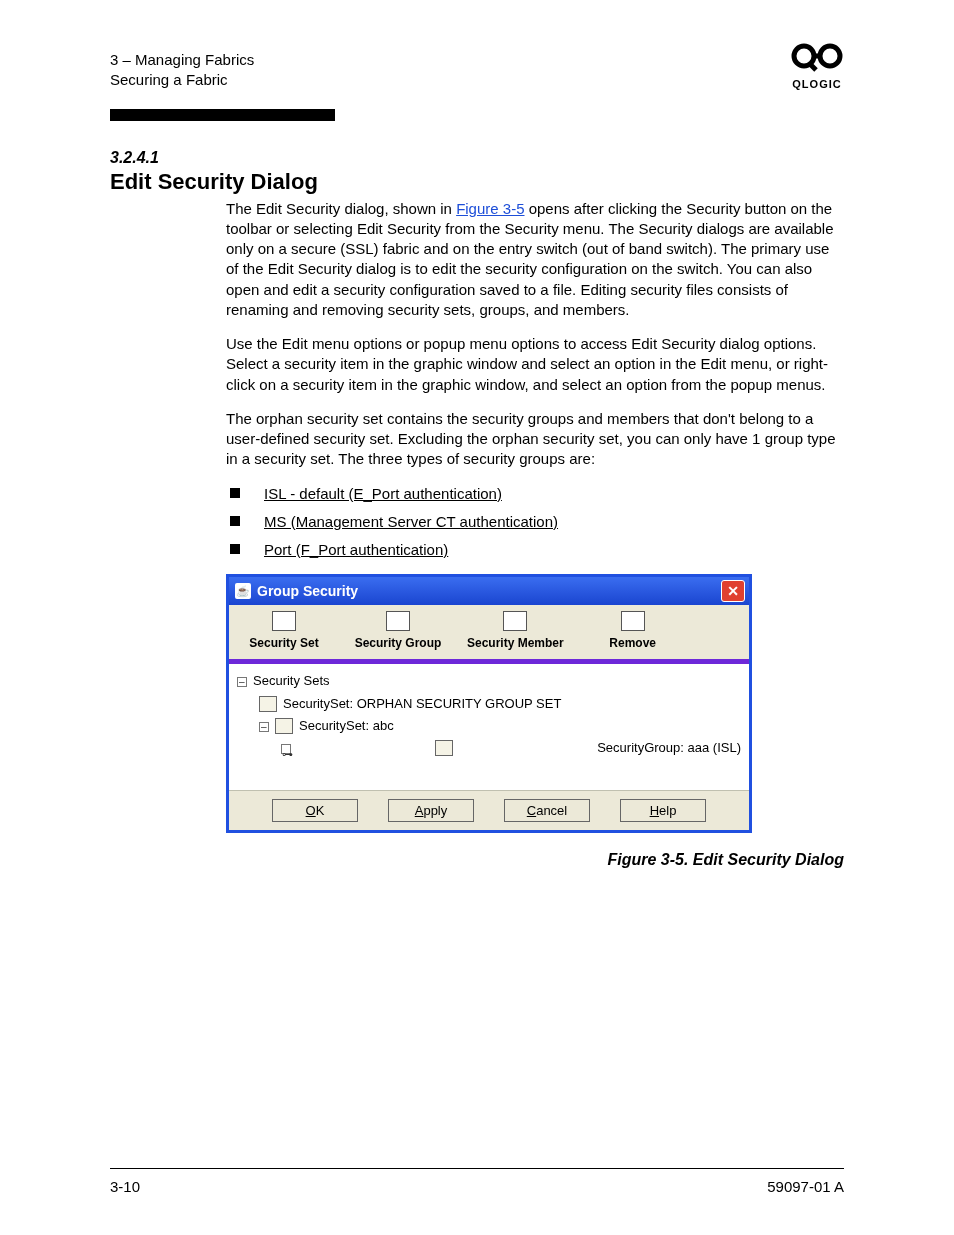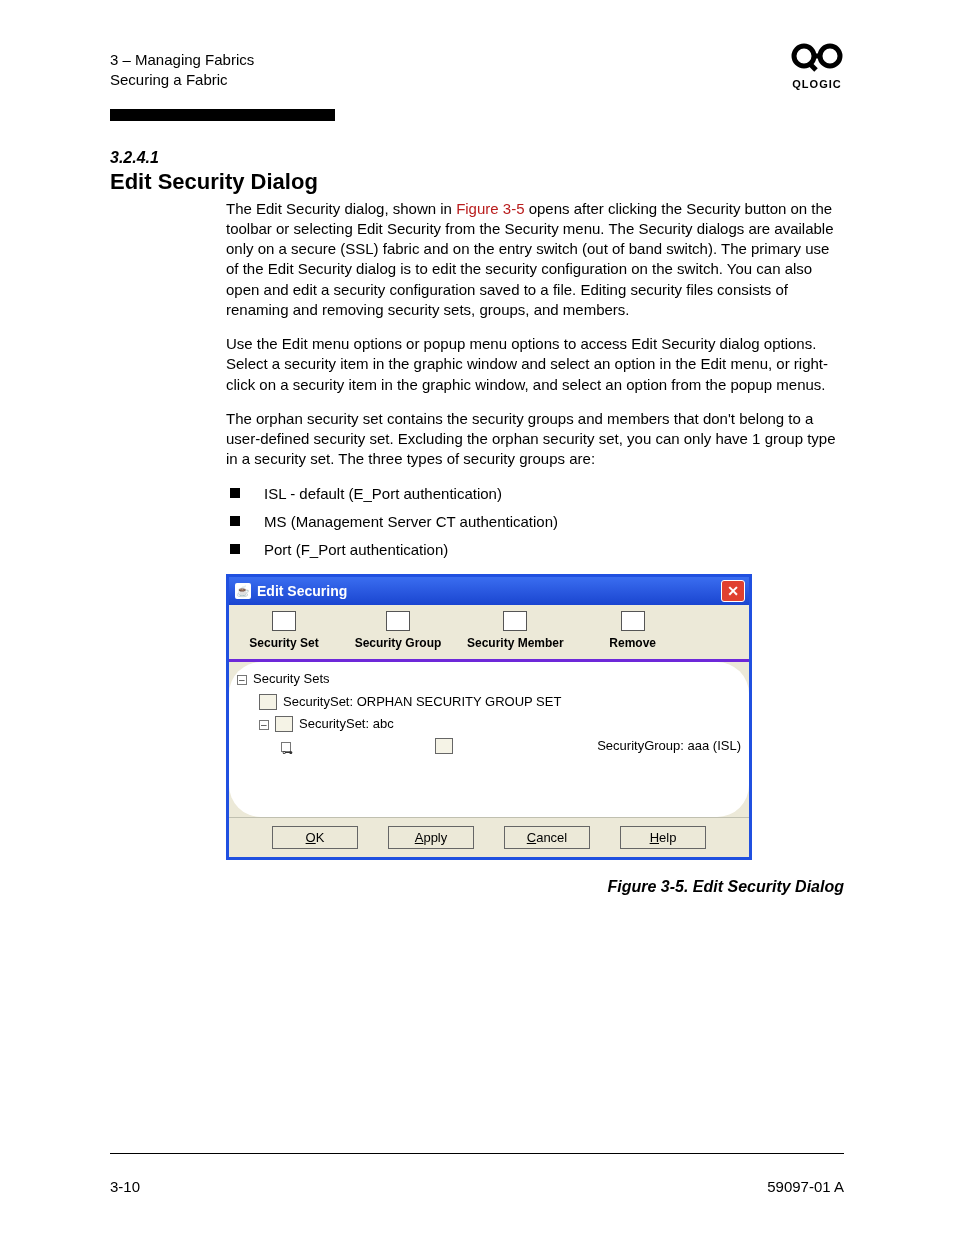--- a/index.html
+++ b/index.html
@@ -53,25 +53,26 @@
     font-size: 22px;
     margin-top: 2px;
   }
   .body-text {
     margin-left: 116px;
     font-size: 15px;
     line-height: 1.35;
     margin-top: 4px;
   }
   .body-text p { margin: 0 0 14px 0; }
-  .link { color: #b91c1c; }
+  .link { color: #1d4ed8; text-decoration: underline; }
   ul.sq {
     list-style: none;
     padding-left: 0;
     margin: 0 0 14px 0;
+    text-decoration: underline;
   }
   ul.sq li {
     padding-left: 38px;
     position: relative;
     margin-bottom: 8px;
   }
   ul.sq li::before {
     content: "";
     position: absolute;
     left: 4px;
@@ -122,41 +123,40 @@
   }
   .menubar span { margin-right: 14px; }
   .menubar .ul { text-decoration: underline; }
   .toolbar {
     display: flex;
     padding: 6px 10px 8px 10px;
     gap: 24px;
     background: #ece9d8;
     font-size: 12px;
     font-weight: bold;
-    border-bottom: 3px solid #6d28d9;
+    border-bottom: 5px solid #6d28d9;
   }
   .tool {
     display: flex;
     flex-direction: column;
     align-items: center;
     gap: 4px;
     min-width: 90px;
   }
   .tool-icon {
     width: 22px; height: 18px;
     border: 1px solid #555;
     background: #fff;
     position: relative;
   }
   .tree {
     background: #fff;
-    padding: 6px 8px 60px 8px;
+    padding: 6px 8px 31px 8px;
     font-size: 13px;
     line-height: 1.7;
-    border-radius: 32px;
   }
   .tree-row { display: flex; align-items: center; gap: 6px; }
   .indent1 { padding-left: 22px; }
   .indent2 { padding-left: 44px; justify-content: space-between; }
   .handle {
     width: 10px; height: 10px; display:inline-block;
     position: relative;
   }
   .handle::before {
     content: ""; position:absolute; width:8px;height:8px; border:1px solid #777; background:#fff; left:0; top:1px;
@@ -191,21 +191,21 @@
     text-align: right;
     margin-top: 16px;
     font-size: 16px;
   }
   .footer {
     position: absolute;
     bottom: 40px;
     left: 110px;
     right: 110px;
     border-top: 1.5px solid #000;
-    padding-top: 24px;
+    padding-top: 9px;
     display: flex;
     justify-content: space-between;
     font-size: 15px;
   }
 </style>
 </head>
 <body>
 
 <div class="page">
   <div class="header-row">
@@ -241,21 +241,21 @@
     <ul class="sq">
       <li>ISL - default (E_Port authentication)</li>
       <li>MS (Management Server CT authentication)</li>
       <li>Port (F_Port authentication)</li>
     </ul>
 
     <div class="dialog">
       <div class="titlebar">
         <div class="titlebar-left">
           <span class="coffee-icon">☕</span>
-          <span>Edit Securing</span>
+          <span>Group Security</span>
         </div>
         <div class="close-btn">
           <span>✕</span>
         </div>
       </div>
 
 
       <div class="toolbar">
         <div class="tool">
           <div class="tool-icon"></div>

